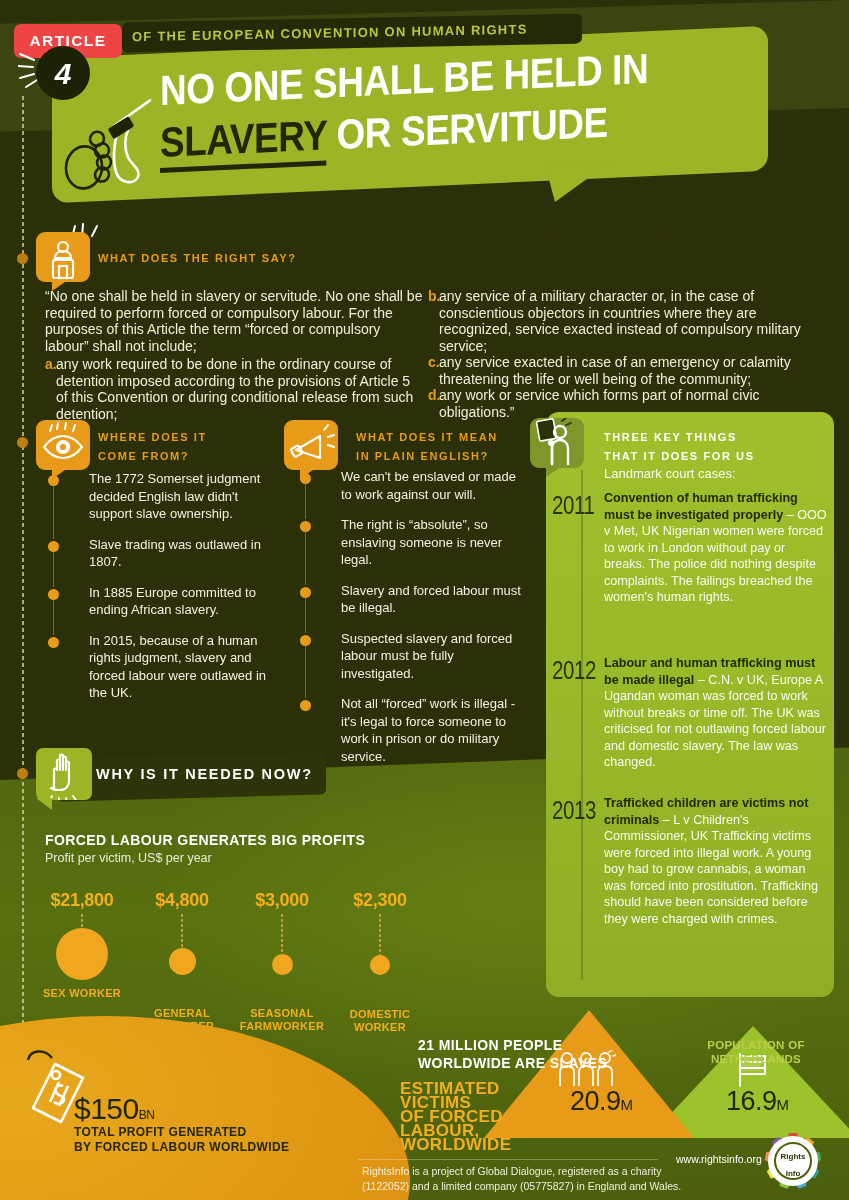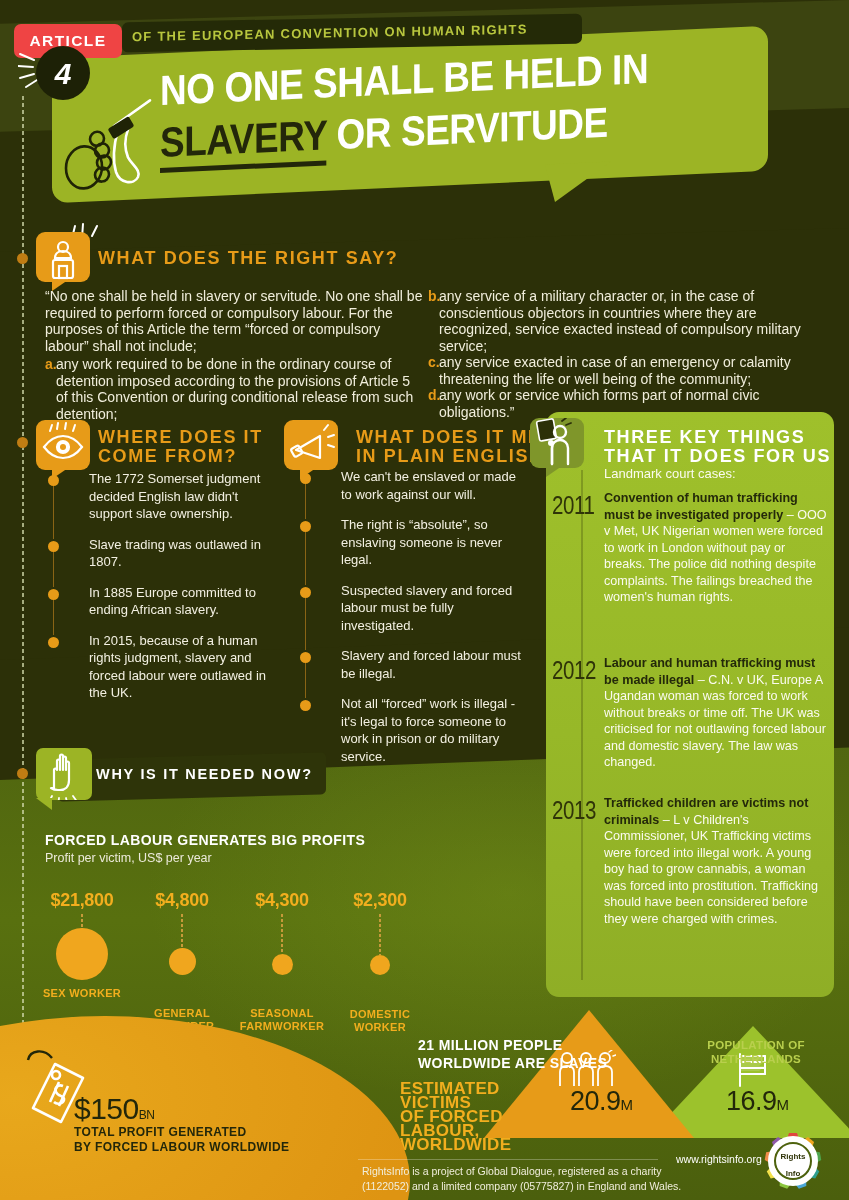--- a/index.html
+++ b/index.html
@@ -119,21 +119,21 @@
   .sec-ico.green { background: #7f962a; }
   .sec-ico::after {
     content: ""; position: absolute; left: 16px; bottom: -9px;
     width: 0; height: 0;
     border-left: 0 solid transparent; border-right: 16px solid transparent;
     border-top: 11px solid #e79b18;
   }
   .sec-ico.green::after { border-top-color: #7f962a; }
   .sec-title {
     position: absolute; color: #e79b18; font-weight: bold;
-    font-size: 18px; letter-spacing: 1.6px; line-height: 19px; z-index: 4;
+    font-size: 11px; letter-spacing: 1.6px; line-height: 19px; z-index: 4;
   }
   .sec-title.white { color: #fff; }
 
   
   .quote-col {
     position: absolute; color: #f1eedc; font-size: 14px; line-height: 16.5px;
   }
   .quote-col .li { position: relative; padding-left: 11px; }
   .quote-col .li .mk {
     position: absolute; left: 0; top: 0; color: #e79b18; font-weight: bold;
@@ -448,26 +448,26 @@
         <div class="txt">We can't be enslaved or made to work against our will.</div>
       </div>
     <div class="row">
         <span class="dot"></span>
         <span class="line"></span>
         <div class="txt">The right is “absolute”, so enslaving someone is never legal.</div>
       </div>
     <div class="row">
         <span class="dot"></span>
         <span class="line"></span>
+        <div class="txt">Slavery and forced labour must be illegal.</div>
+      </div>
+    <div class="row">
+        <span class="dot"></span>
+        <span class="line"></span>
         <div class="txt">Suspected slavery and forced labour must be fully investigated.</div>
-      </div>
-    <div class="row">
-        <span class="dot"></span>
-        <span class="line"></span>
-        <div class="txt">Slavery and forced labour must be illegal.</div>
       </div>
     <div class="row">
         <span class="dot"></span>
         <div class="txt">Not all “forced” work is illegal - it's legal to force someone to work in prison or do military service.</div>
       </div>
   </div>
 
   <div class="key-card"></div>
   <div class="key-rail"></div>
 
@@ -543,21 +543,21 @@
       <div class="bub-dot" style="width:52px;height:52px"></div>
       <div class="bub-lab">SEX WORKER</div>
     </div>
     <div class="bub-col" style="left:100px; width:100px">
       <div class="bub-val">$4,800</div>
       <div class="bub-stem" style="height:34px"></div>
       <div class="bub-dot" style="width:27px;height:27px"></div>
       <div class="bub-lab" style="margin-top:32px">GENERAL LABOURER</div>
     </div>
     <div class="bub-col" style="left:198px; width:104px">
-      <div class="bub-val">$4,300</div>
+      <div class="bub-val">$3,000</div>
       <div class="bub-stem" style="height:40px"></div>
       <div class="bub-dot" style="width:21px;height:21px"></div>
       <div class="bub-lab" style="margin-top:32px">SEASONAL FARMWORKER</div>
     </div>
     <div class="bub-col" style="left:298px; width:100px">
       <div class="bub-val">$2,300</div>
       <div class="bub-stem" style="height:41px"></div>
       <div class="bub-dot" style="width:20px;height:20px"></div>
       <div class="bub-lab" style="margin-top:33px">DOMESTIC WORKER</div>
     </div>

